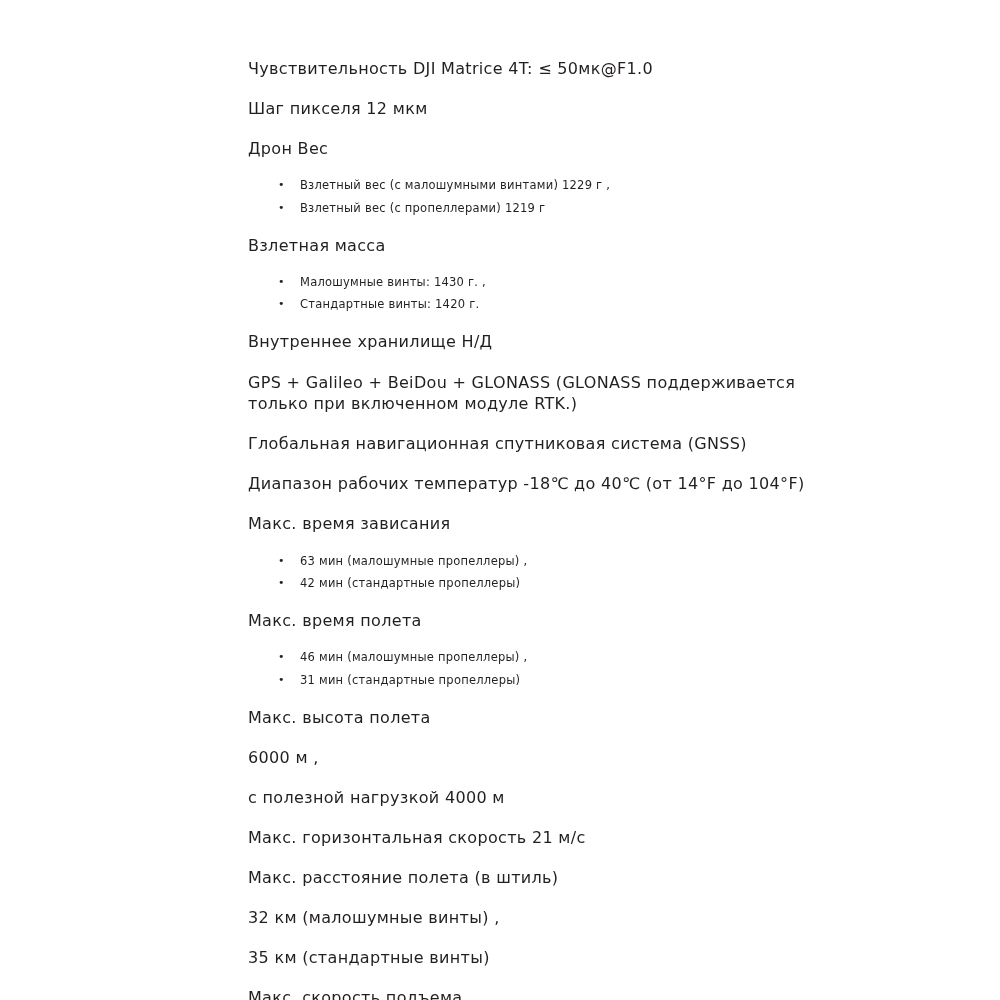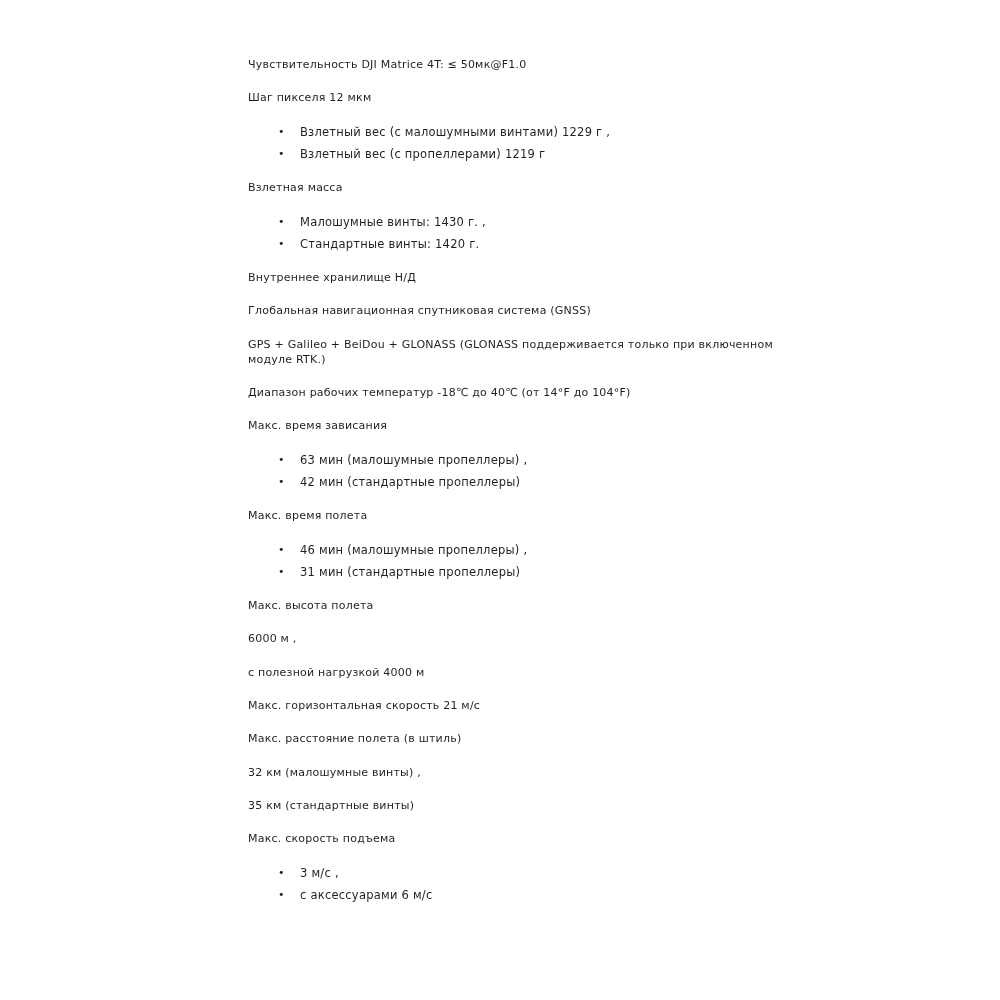--- a/index.html
+++ b/index.html
@@ -14,21 +14,21 @@
     color: #231f20;
   }
   .page {
     position: relative;
     width: 1000px;
     height: 1000px;
     box-sizing: border-box;
     padding: 58px 180px 0 248px;
   }
   .doc-block {
-    font-size: 11px;
+    font-size: 16px;
     line-height: 1.35;
     margin: 0 0 18.5px 0;
     letter-spacing: 0.02em;
     color: #231f20;
   }
   ul.doc-list {
     margin: 0 0 18.5px 0;
     padding: 0 0 0 52px;
     list-style: none;
   }
@@ -54,32 +54,33 @@
     height: 60px;
   }
 </style>
 </head>
 <body>
 
 <div class="page">
   <div id="doc-root">
       <p class="doc-block">Чувствительность DJI Matrice 4T: ≤ 50мк@F1.0</p>
       <p class="doc-block">Шаг пикселя 12 мкм</p>
+      <p class="doc-block">Дрон Вес</p>
       <ul class="doc-list">
         <li><span class="bullet">•</span><span>Взлетный вес (с малошумными винтами) 1229 г ,</span></li>
         <li><span class="bullet">•</span><span>Взлетный вес (с пропеллерами) 1219 г</span></li>
       </ul>
       <p class="doc-block">Взлетная масса</p>
       <ul class="doc-list">
         <li><span class="bullet">•</span><span>Малошумные винты: 1430 г. ,</span></li>
         <li><span class="bullet">•</span><span>Стандартные винты: 1420 г.</span></li>
       </ul>
       <p class="doc-block">Внутреннее хранилище Н/Д</p>
+      <p class="doc-block">GPS + Galileo + BeiDou + GLONASS (GLONASS поддерживается только при включенном модуле RTK.)</p>
       <p class="doc-block">Глобальная навигационная спутниковая система (GNSS)</p>
-      <p class="doc-block">GPS + Galileo + BeiDou + GLONASS (GLONASS поддерживается только при включенном модуле RTK.)</p>
       <p class="doc-block">Диапазон рабочих температур -18℃ до 40℃ (от 14°F до 104°F)</p>
       <p class="doc-block">Макс. время зависания</p>
       <ul class="doc-list">
         <li><span class="bullet">•</span><span>63 мин (малошумные пропеллеры) ,</span></li>
         <li><span class="bullet">•</span><span>42 мин (стандартные пропеллеры)</span></li>
       </ul>
       <p class="doc-block">Макс. время полета</p>
       <ul class="doc-list">
         <li><span class="bullet">•</span><span>46 мин (малошумные пропеллеры) ,</span></li>
         <li><span class="bullet">•</span><span>31 мин (стандартные пропеллеры)</span></li>

